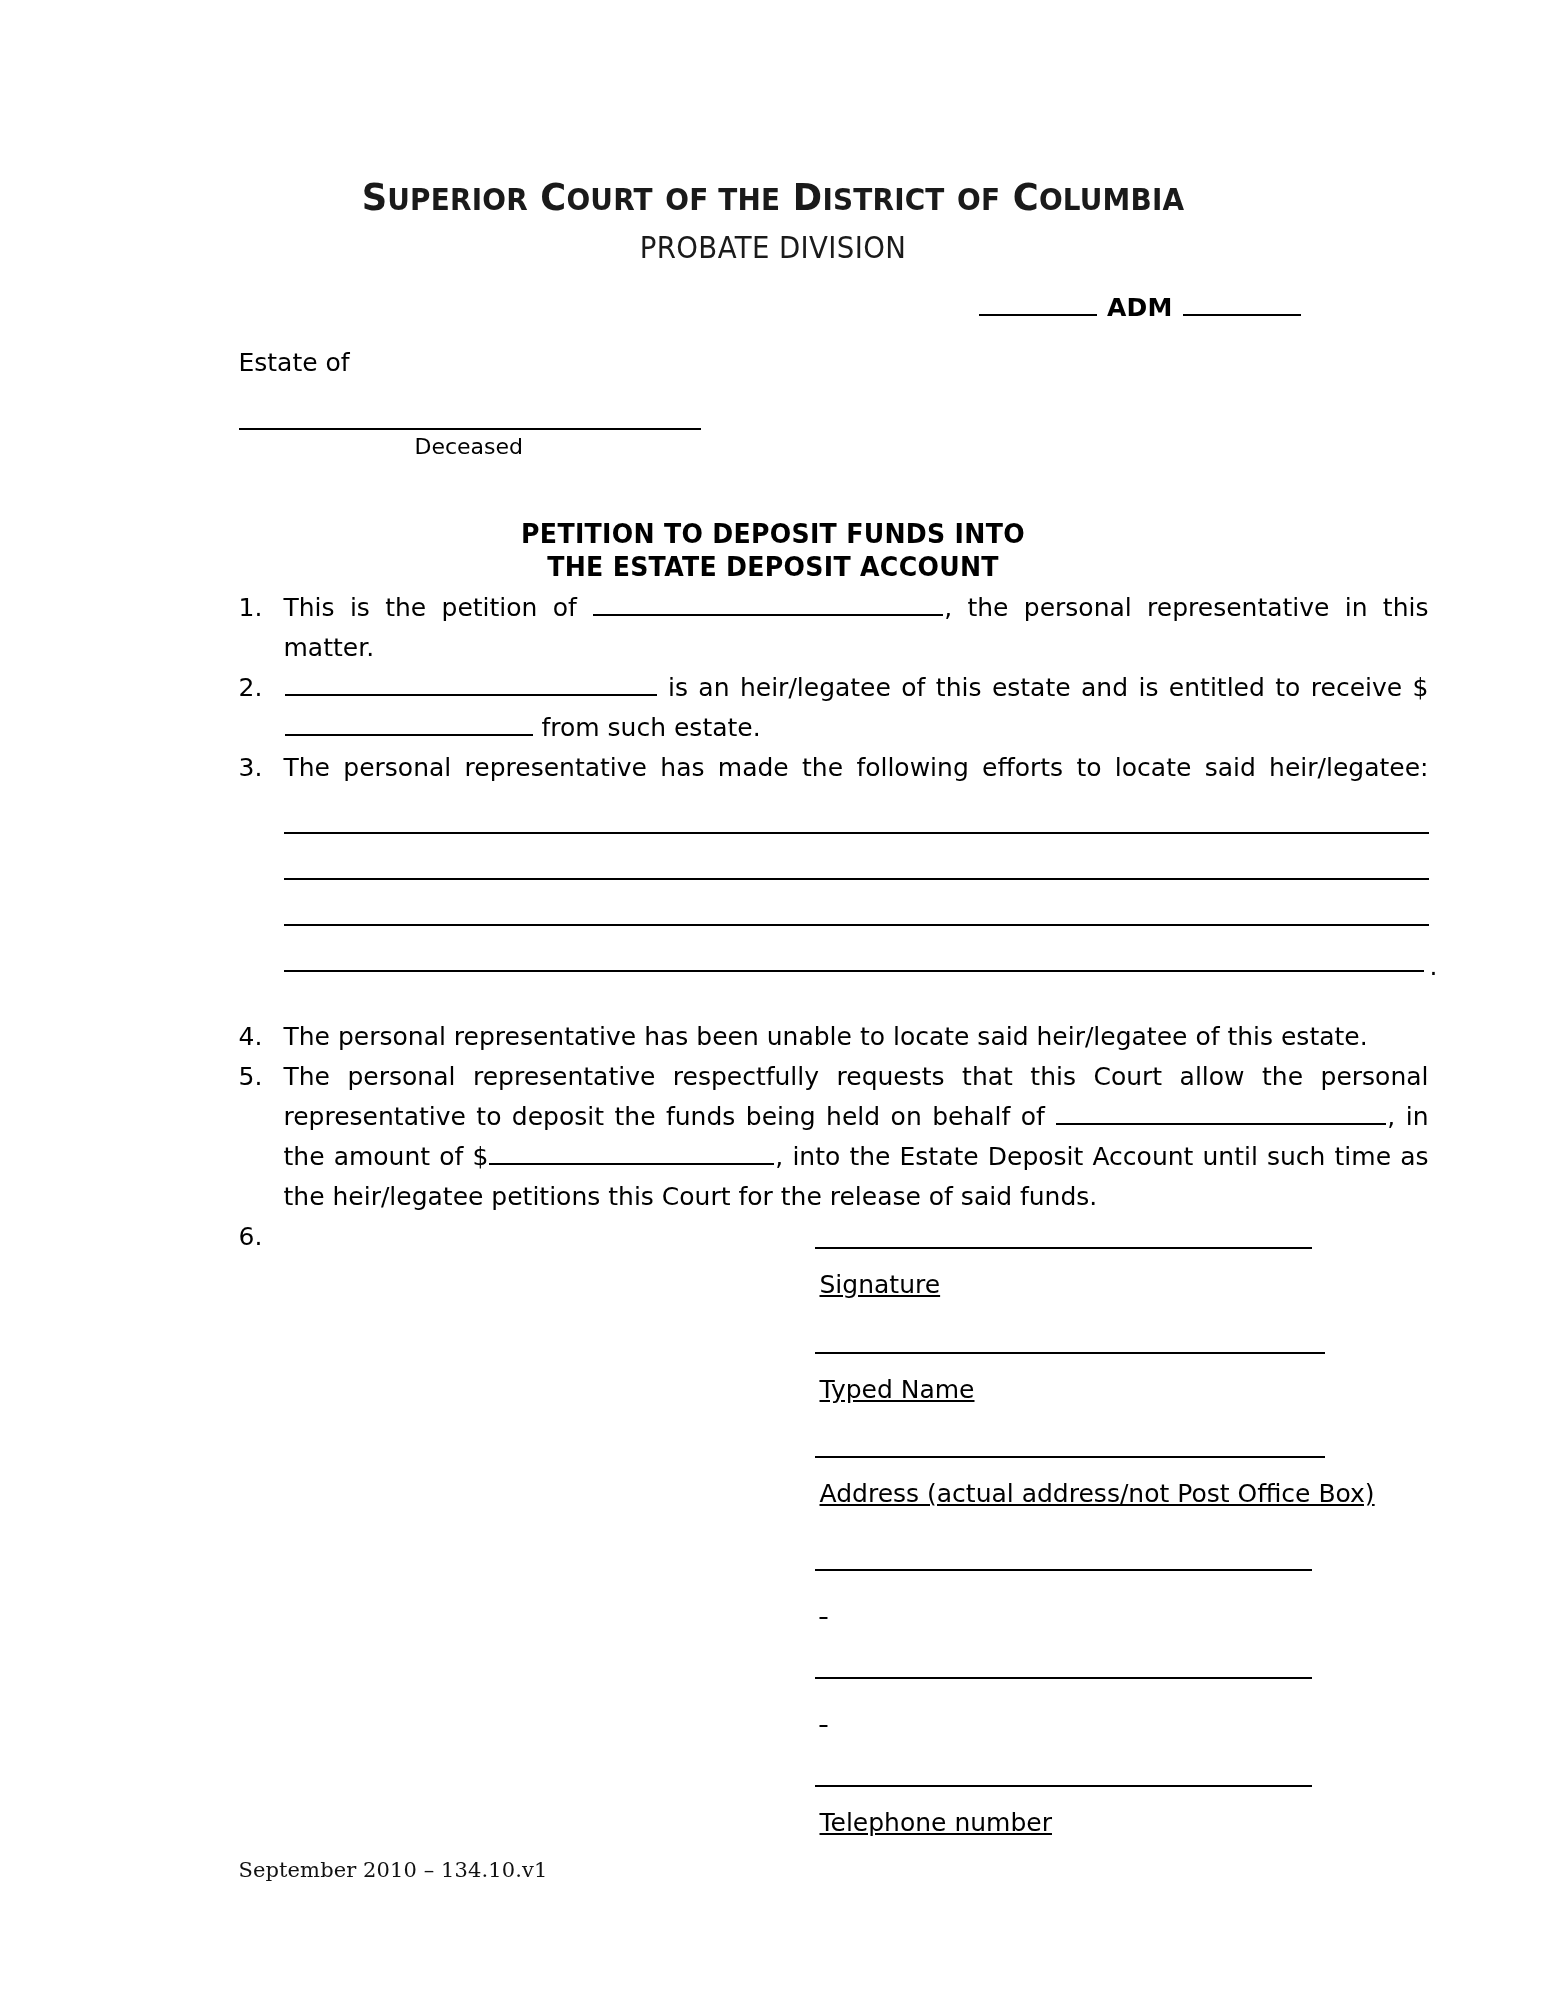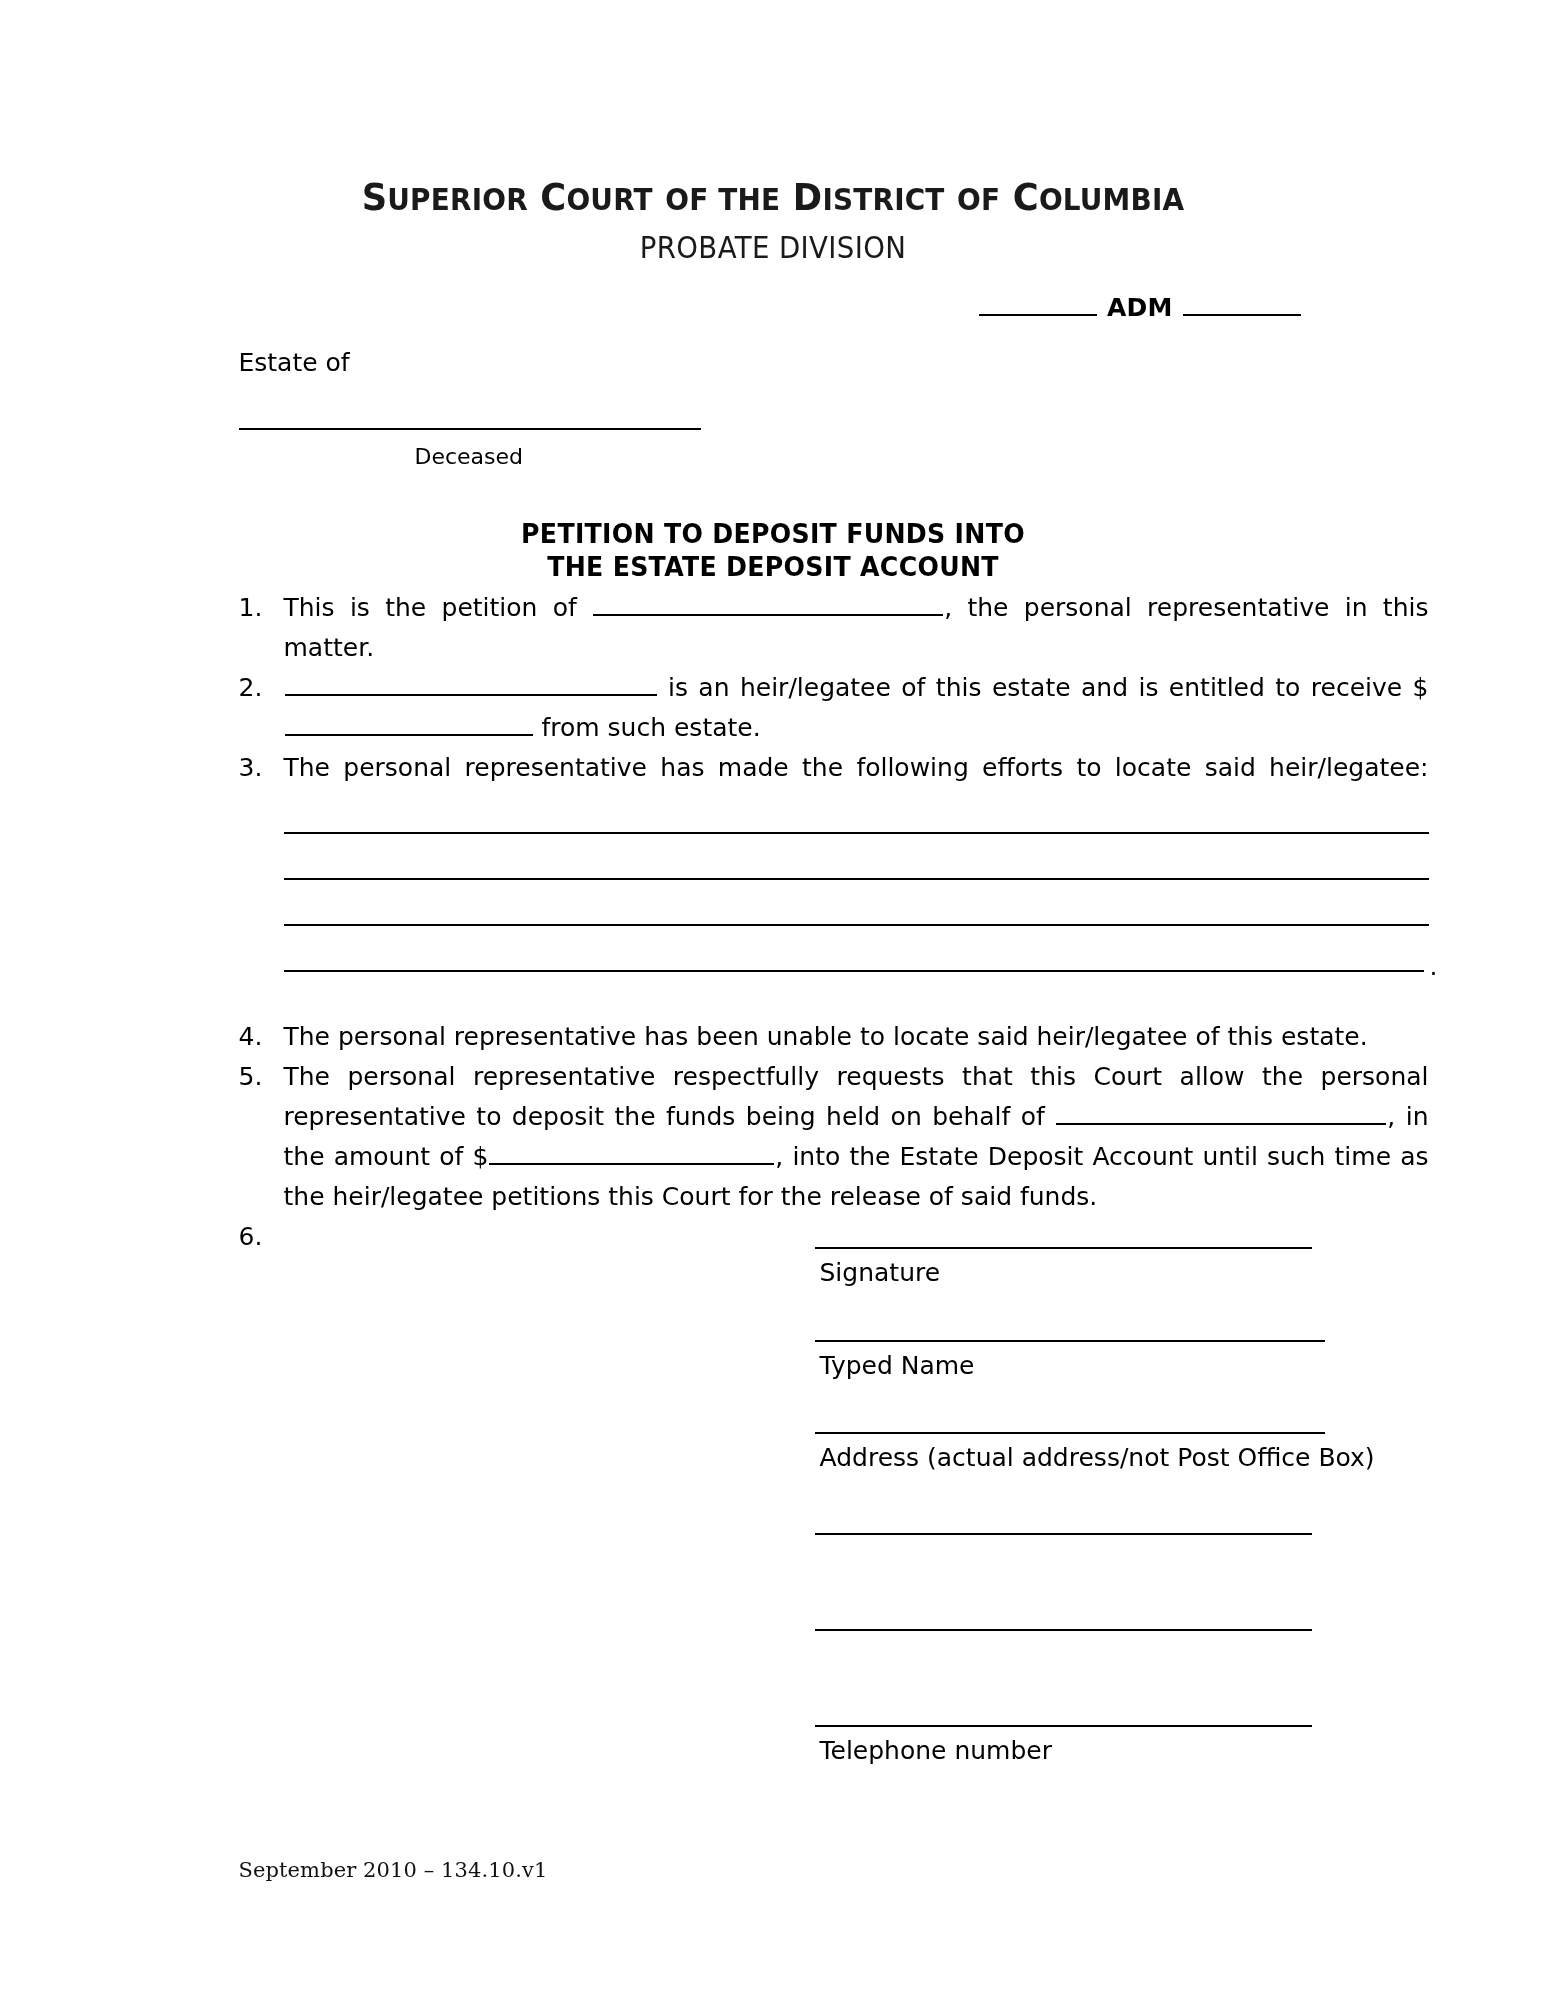--- a/index.html
+++ b/index.html
@@ -85,21 +85,21 @@
   .deceased-rule {
     position: absolute;
     left: 179px;
     top: 428px;
     width: 462px;
     border-bottom: 2px solid #000;
   }
   .deceased-label {
     position: absolute;
     left: 355px;
-    top: 444px;
+    top: 434px;
     font-size: 22px;
   }
 
   
   .doc-title {
     position: absolute;
     left: 0;
     right: 0;
     top: 518px;
     text-align: center;
@@ -190,25 +190,26 @@
     font-size: 25px;
   }
   .sig-row { margin-bottom: 0; }
   .sig-rule {
     border-bottom: 2px solid #000;
     height: 0;
     width: 100%;
   }
   .sig-rule.short { width: 497px; }
   .sig-label {
-    padding-top: 8px;
+    padding-top: 20px;
     padding-left: 5px;
     font-size: 25px;
     line-height: 1.25;
     white-space: nowrap;
+    text-decoration: underline;
   }
   .sig-gap-1 { height: 52px; }
   .sig-gap-2 { height: 50px; }
   .sig-gap-3 { height: 60px; }
   .sig-gap-blank { height: 55px; }
 
   
   .footer {
     position: absolute;
     left: 179px;

